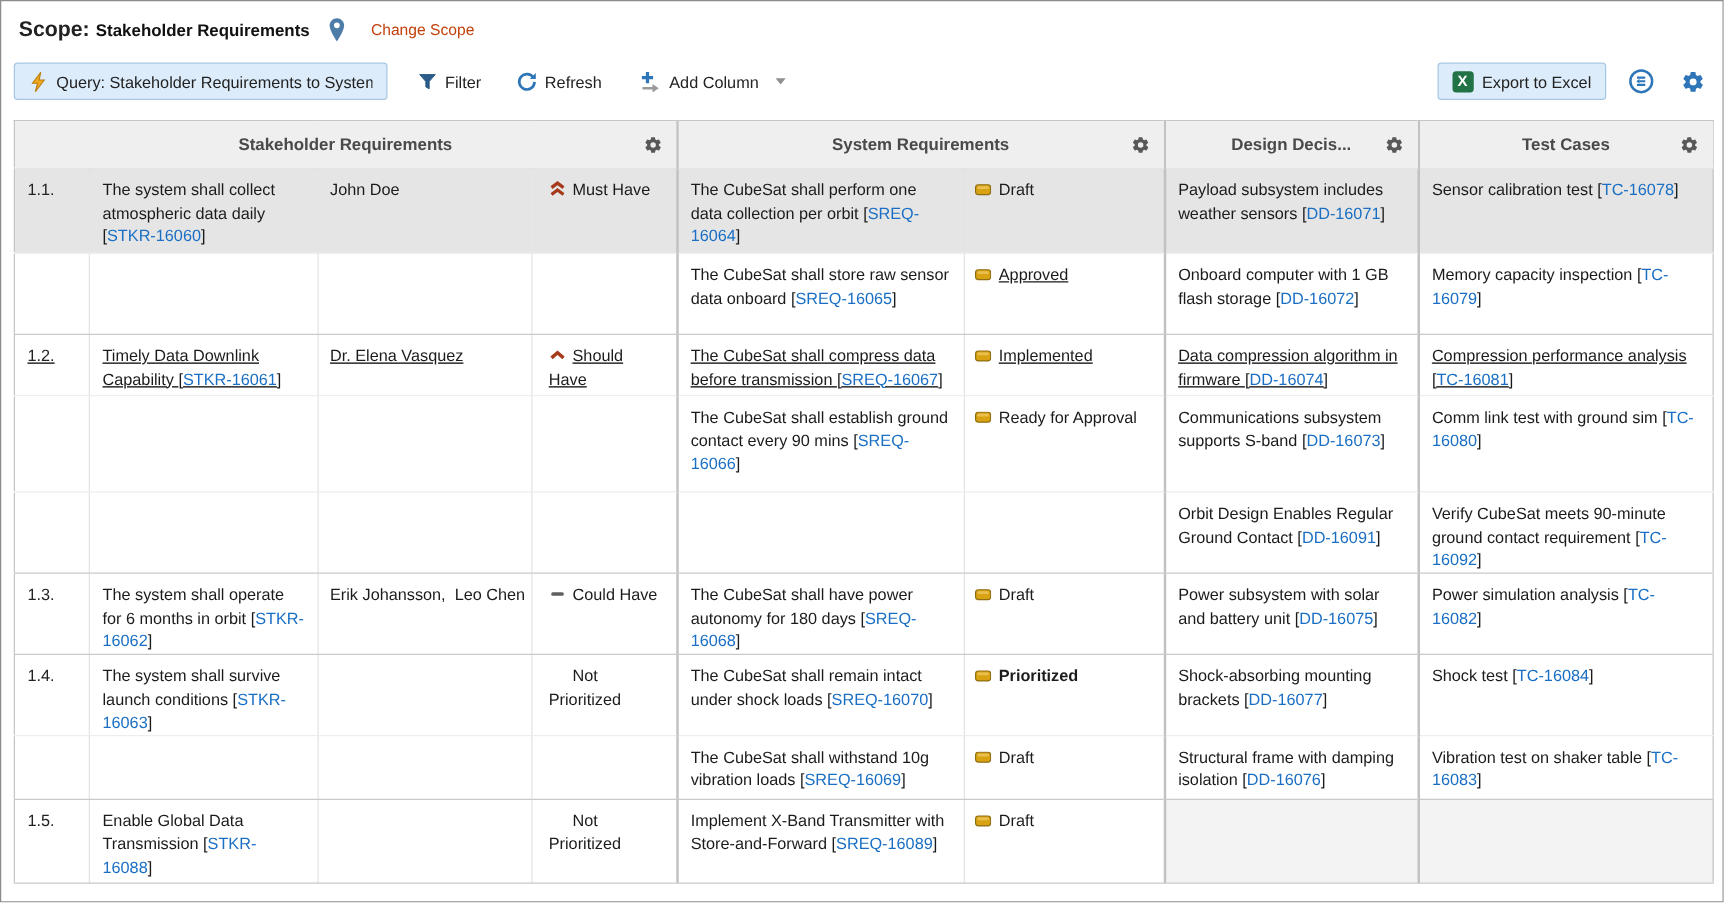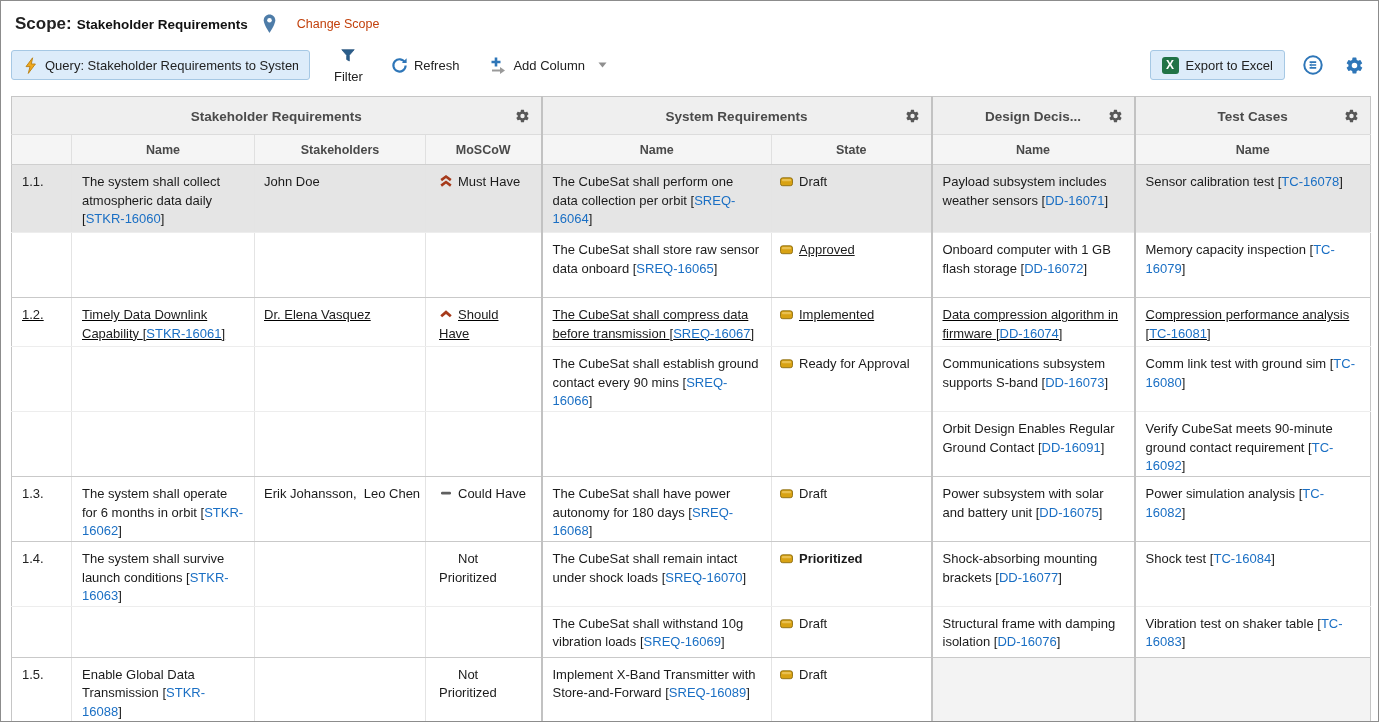--- a/index.html
+++ b/index.html
@@ -7,21 +7,21 @@
   
   .scope-bar{display:flex;align-items:center;margin:11px 0 0 14px;height:24px;}
   .scope-label{font-size:17px;font-weight:bold;color:#222;}
   .scope-name{font-size:13.5px;font-weight:bold;color:#111;margin-left:5px;}
   .pin-wrap{margin-left:14px;display:inline-flex;align-items:center;}
   .change-scope{margin-left:20px;font-size:12.5px;color:#c2410c;text-decoration:none;cursor:pointer;}
   
   .toolbar{display:flex;align-items:center;margin:13px 14px 0 10px;height:32px;}
   .btn{display:inline-flex;align-items:center;gap:7px;background:#ddecfa;border:1px solid #a6c8e4;border-radius:3px;height:30px;padding:0 11px;font-size:13px;color:#222;cursor:pointer;box-sizing:border-box;}
   .tool-item{display:inline-flex;align-items:center;gap:6px;font-size:13px;color:#222;cursor:pointer;}
-  .tool-filter{margin-left:24px;flex-direction:column;}
+  .tool-filter{margin-left:24px;}
   .tool-refresh{margin-left:28px;}
   .tool-addcol{margin-left:30px;}
   .caret{margin-left:7px;display:inline-flex;}
   .export-btn{margin-left:auto;}
   .xl-badge{display:inline-flex;align-items:center;justify-content:center;width:17px;height:17px;background:#217346;border-radius:3px;color:#fff;font-weight:bold;font-size:12px;}
   .icon-btn{display:inline-flex;align-items:center;cursor:pointer;}
   .icon-circle{margin-left:17px;}
   .icon-gear-main{margin-left:21px;color:#2e76b8;}
   
   .table-wrap{margin:15px 10px 0 10px;}
@@ -151,30 +151,20 @@
             <th colspan="2" class="ghead"><span class="gtitle">System Requirements</span><span class="ggear"><svg width="15" height="15" viewBox="0 0 24 24">
                   <path fill="currentColor" d="M19.4 13c.04-.32.06-.66.06-1s-.02-.68-.07-1l2.1-1.65a.5.5 0 00.12-.64l-2-3.46a.5.5 0 00-.61-.22l-2.49 1a7.3 7.3 0 00-1.73-1l-.38-2.65A.5.5 0 0013.9 2h-4a.5.5 0 00-.5.42l-.38 2.65c-.62.26-1.2.6-1.73 1l-2.49-1a.5.5 0 00-.6.22l-2 3.46a.5.5 0 00.12.64L4.4 11a7.9 7.9 0 000 2l-2.1 1.65a.5.5 0 00-.12.64l2 3.46c.14.24.42.34.67.22l2.49-1c.53.4 1.1.74 1.73 1l.38 2.65a.5.5 0 00.5.42h4a.5.5 0 00.5-.42l.38-2.65a7.3 7.3 0 001.73-1l2.49 1c.25.1.53 0 .67-.22l2-3.46a.5.5 0 00-.12-.64L19.4 13zM12 15.5a3.5 3.5 0 110-7 3.5 3.5 0 010 7z"></path>
                 </svg></span></th>
             <th colspan="1" class="ghead"><span class="gtitle">Design Decis...</span><span class="ggear"><svg width="15" height="15" viewBox="0 0 24 24">
                   <path fill="currentColor" d="M19.4 13c.04-.32.06-.66.06-1s-.02-.68-.07-1l2.1-1.65a.5.5 0 00.12-.64l-2-3.46a.5.5 0 00-.61-.22l-2.49 1a7.3 7.3 0 00-1.73-1l-.38-2.65A.5.5 0 0013.9 2h-4a.5.5 0 00-.5.42l-.38 2.65c-.62.26-1.2.6-1.73 1l-2.49-1a.5.5 0 00-.6.22l-2 3.46a.5.5 0 00.12.64L4.4 11a7.9 7.9 0 000 2l-2.1 1.65a.5.5 0 00-.12.64l2 3.46c.14.24.42.34.67.22l2.49-1c.53.4 1.1.74 1.73 1l.38 2.65a.5.5 0 00.5.42h4a.5.5 0 00.5-.42l.38-2.65a7.3 7.3 0 001.73-1l2.49 1c.25.1.53 0 .67-.22l2-3.46a.5.5 0 00-.12-.64L19.4 13zM12 15.5a3.5 3.5 0 110-7 3.5 3.5 0 010 7z"></path>
                 </svg></span></th>
             <th colspan="1" class="ghead"><span class="gtitle">Test Cases</span><span class="ggear"><svg width="15" height="15" viewBox="0 0 24 24">
                   <path fill="currentColor" d="M19.4 13c.04-.32.06-.66.06-1s-.02-.68-.07-1l2.1-1.65a.5.5 0 00.12-.64l-2-3.46a.5.5 0 00-.61-.22l-2.49 1a7.3 7.3 0 00-1.73-1l-.38-2.65A.5.5 0 0013.9 2h-4a.5.5 0 00-.5.42l-.38 2.65c-.62.26-1.2.6-1.73 1l-2.49-1a.5.5 0 00-.6.22l-2 3.46a.5.5 0 00.12.64L4.4 11a7.9 7.9 0 000 2l-2.1 1.65a.5.5 0 00-.12.64l2 3.46c.14.24.42.34.67.22l2.49-1c.53.4 1.1.74 1.73 1l.38 2.65a.5.5 0 00.5.42h4a.5.5 0 00.5-.42l.38-2.65a7.3 7.3 0 001.73-1l2.49 1c.25.1.53 0 .67-.22l2-3.46a.5.5 0 00-.12-.64L19.4 13zM12 15.5a3.5 3.5 0 110-7 3.5 3.5 0 010 7z"></path>
                 </svg></span></th>
           </tr>
-          <tr>
-            <th class="chead"></th>
-            <th class="chead">Name</th>
-            <th class="chead">Stakeholders</th>
-            <th class="chead gsep">MoSCoW</th>
-            <th class="chead">Name</th>
-            <th class="chead gsep">State</th>
-            <th class="chead gsep">Name</th>
-            <th class="chead">Name</th>
-          </tr>
         </thead>
         <tbody>
           <tr class="hl" style="height: 68px;">
             <td class="numcell">1.1.</td>
             <td class=""><span class="atext">The system shall collect atmospheric data daily </span><span class="br">[</span><a class="alink">STKR-16060</a><span class="br">]</span></td>
             <td class="stakcell">John Doe</td>
             <td class="gsep" style="padding-left: 13px;"><span class="micon"><svg width="14" height="14" viewBox="0 0 14 14">
                   <path d="M2.2 6.1L7 2.5l4.8 3.6" fill="none" stroke="#a63a1b" stroke-width="2.6"></path>
                   <path d="M2.2 11.6L7 8l4.8 3.6" fill="none" stroke="#a63a1b" stroke-width="2.6"></path>
                 </svg></span><span>Must Have</span></td>
@@ -207,21 +197,21 @@
                   <path d="M2.2 9.3L7 5.2l4.8 4.1" fill="none" stroke="#a63a1b" stroke-width="2.8"></path>
                 </svg></span><span>Should Have</span></td>
             <td class=""><span class="atext">The CubeSat shall compress data before transmission </span><span class="br">[</span><a class="alink">SREQ-16067</a><span class="br">]</span></td>
             <td class="gsep" style="padding-left: 8px;"><span class="sicon"><svg width="13" height="10" viewBox="0 0 14 10">
                   <rect x="0.5" y="0.5" width="13" height="8.5" rx="2.4" fill="#d8a213" stroke="#8f6e12"></rect>
                   <rect x="2" y="1.8" width="10" height="2.4" rx="1.2" fill="#e9c050"></rect>
                 </svg></span><span>Implemented</span></td>
             <td class="gsep"><span class="atext">Data compression algorithm in firmware </span><span class="br">[</span><a class="alink">DD-16074</a><span class="br">]</span></td>
             <td class=""><span class="atext">Compression performance analysis </span><span class="br">[</span><a class="alink">TC-16081</a><span class="br">]</span></td>
           </tr>
-          <tr style="height: 65px;">
+          <tr style="height: 77px;">
             <td class="numcell"></td>
             <td class=""></td>
             <td class="stakcell"></td>
             <td class="gsep" style="padding-left: 13px;"></td>
             <td class=""><span class="atext">The CubeSat shall establish ground contact every 90 mins </span><span class="br">[</span><a class="alink">SREQ-16066</a><span class="br">]</span></td>
             <td class="gsep" style="padding-left: 8px;"><span class="sicon"><svg width="13" height="10" viewBox="0 0 14 10">
                   <rect x="0.5" y="0.5" width="13" height="8.5" rx="2.4" fill="#d8a213" stroke="#8f6e12"></rect>
                   <rect x="2" y="1.8" width="10" height="2.4" rx="1.2" fill="#e9c050"></rect>
                 </svg></span><span>Ready for Approval</span></td>
             <td class="gsep"><span class="atext">Communications subsystem supports S-band </span><span class="br">[</span><a class="alink">DD-16073</a><span class="br">]</span></td>

